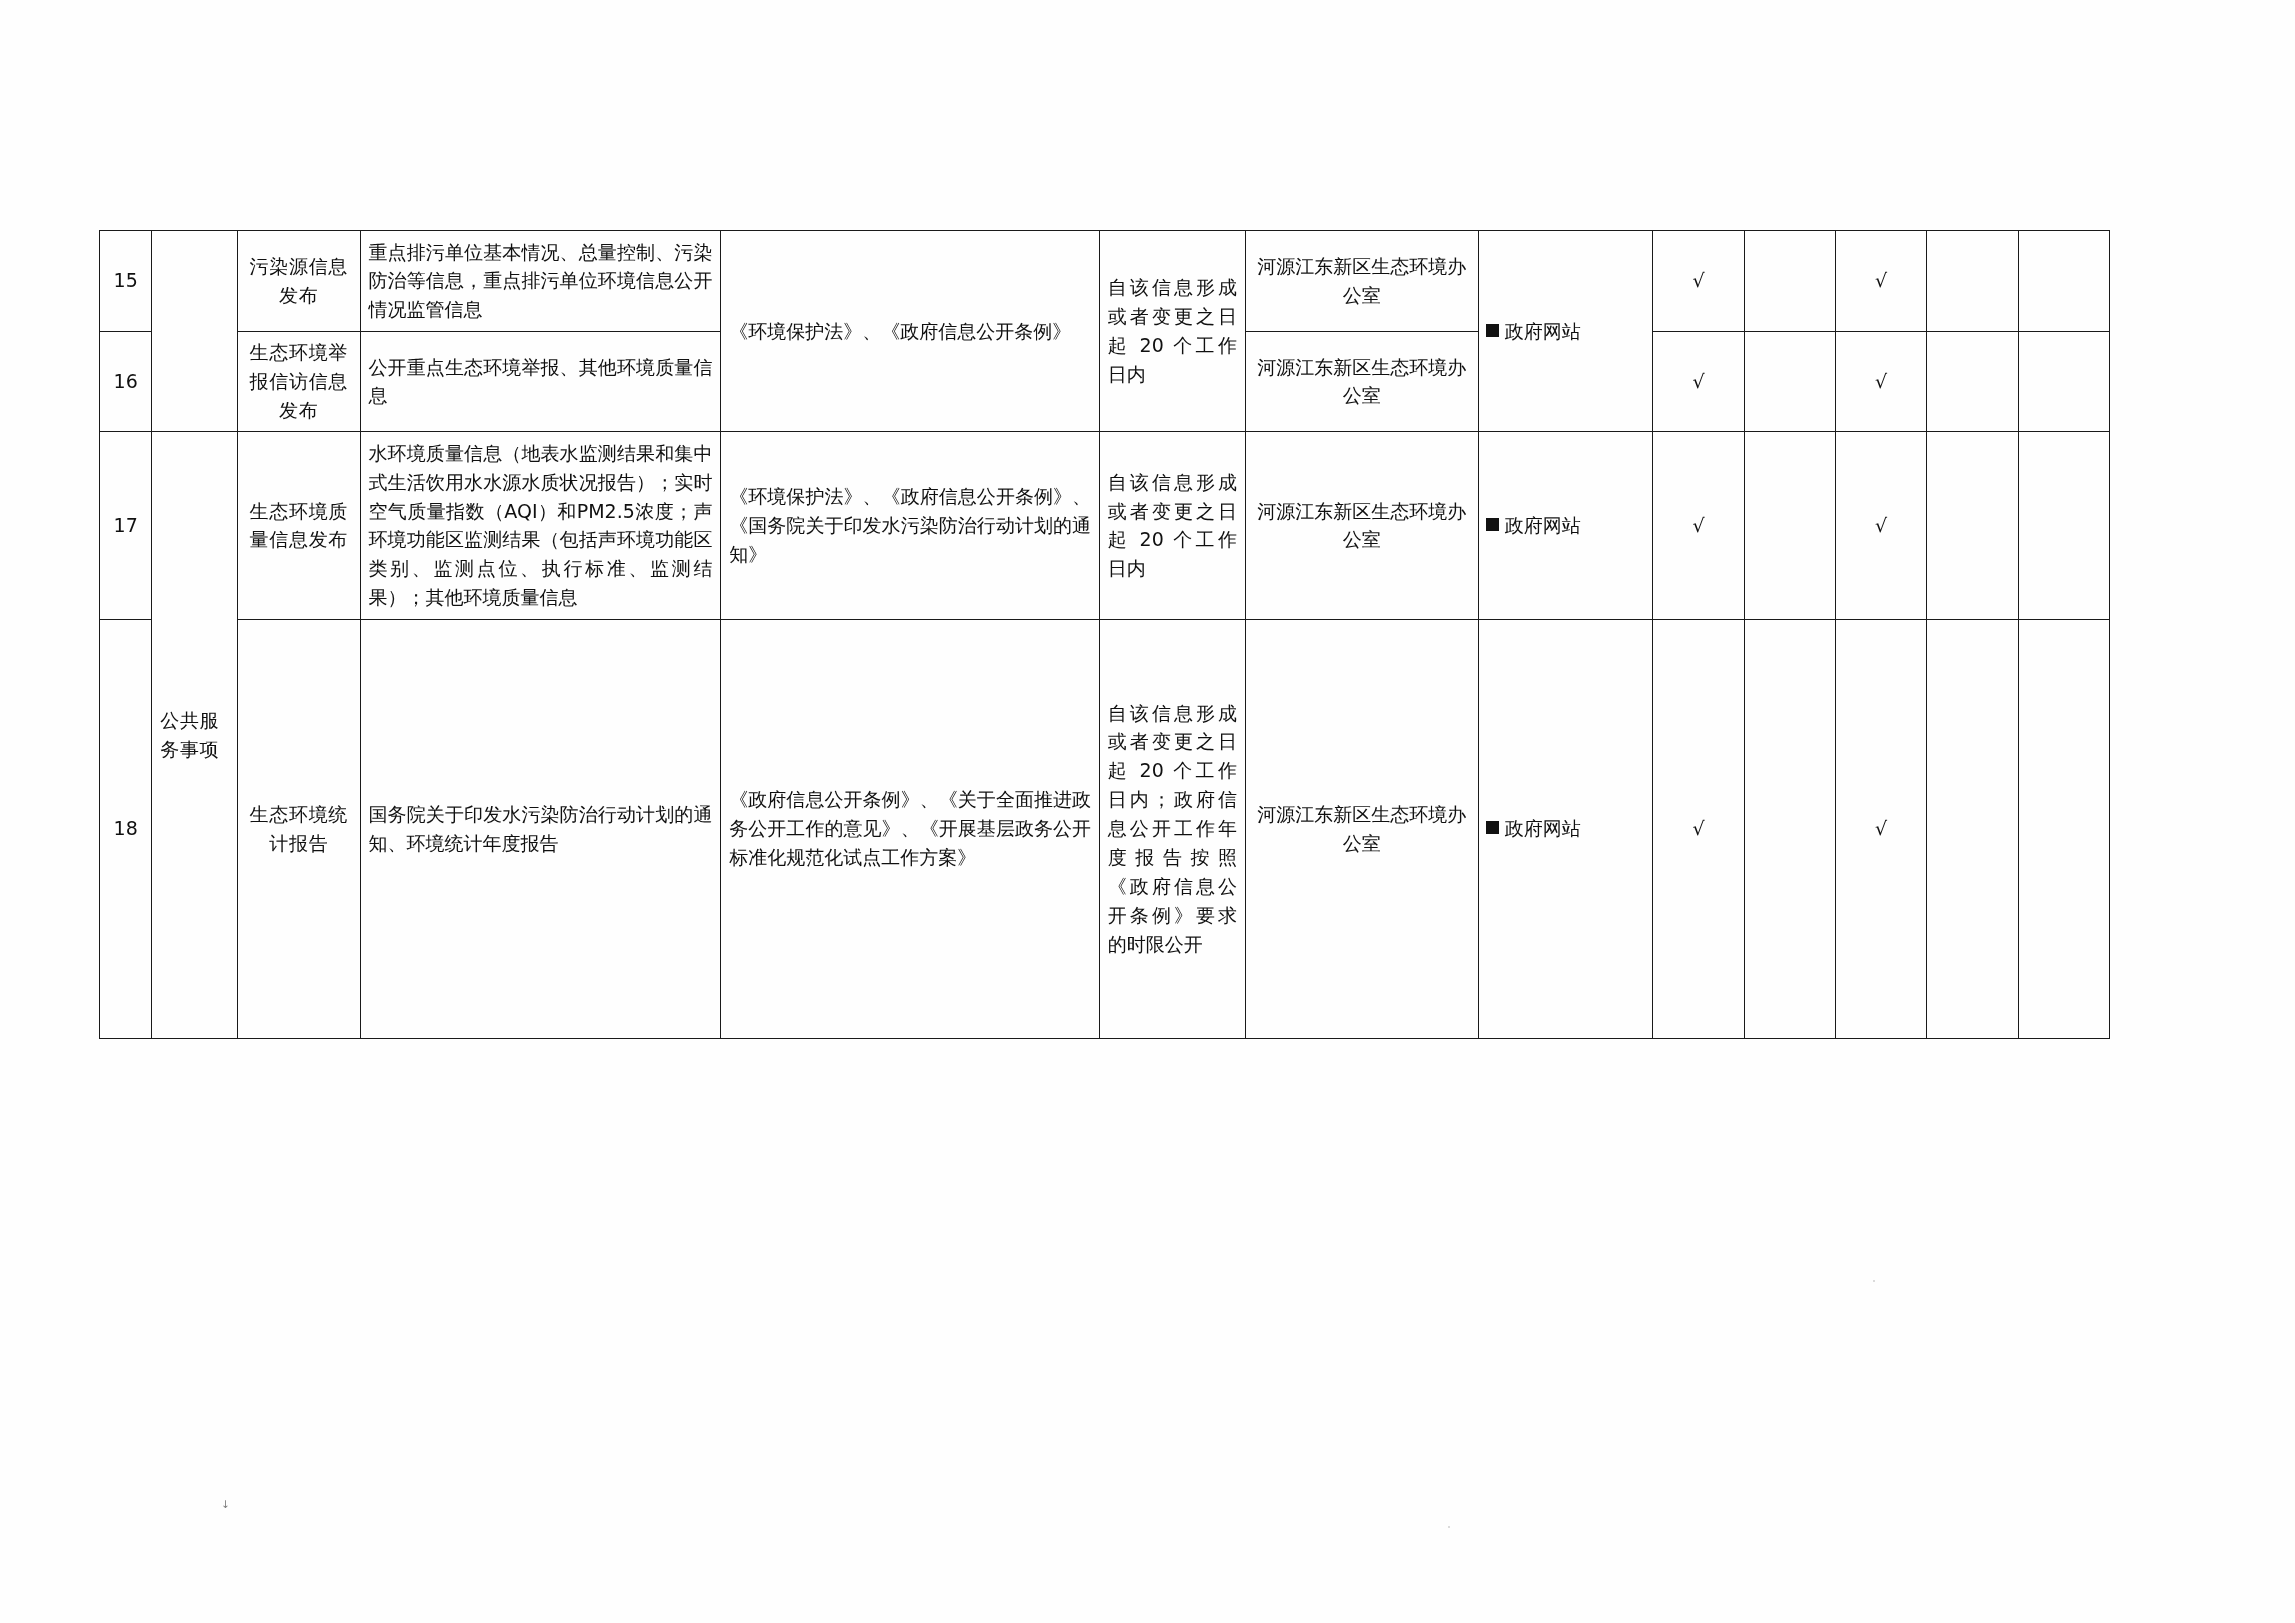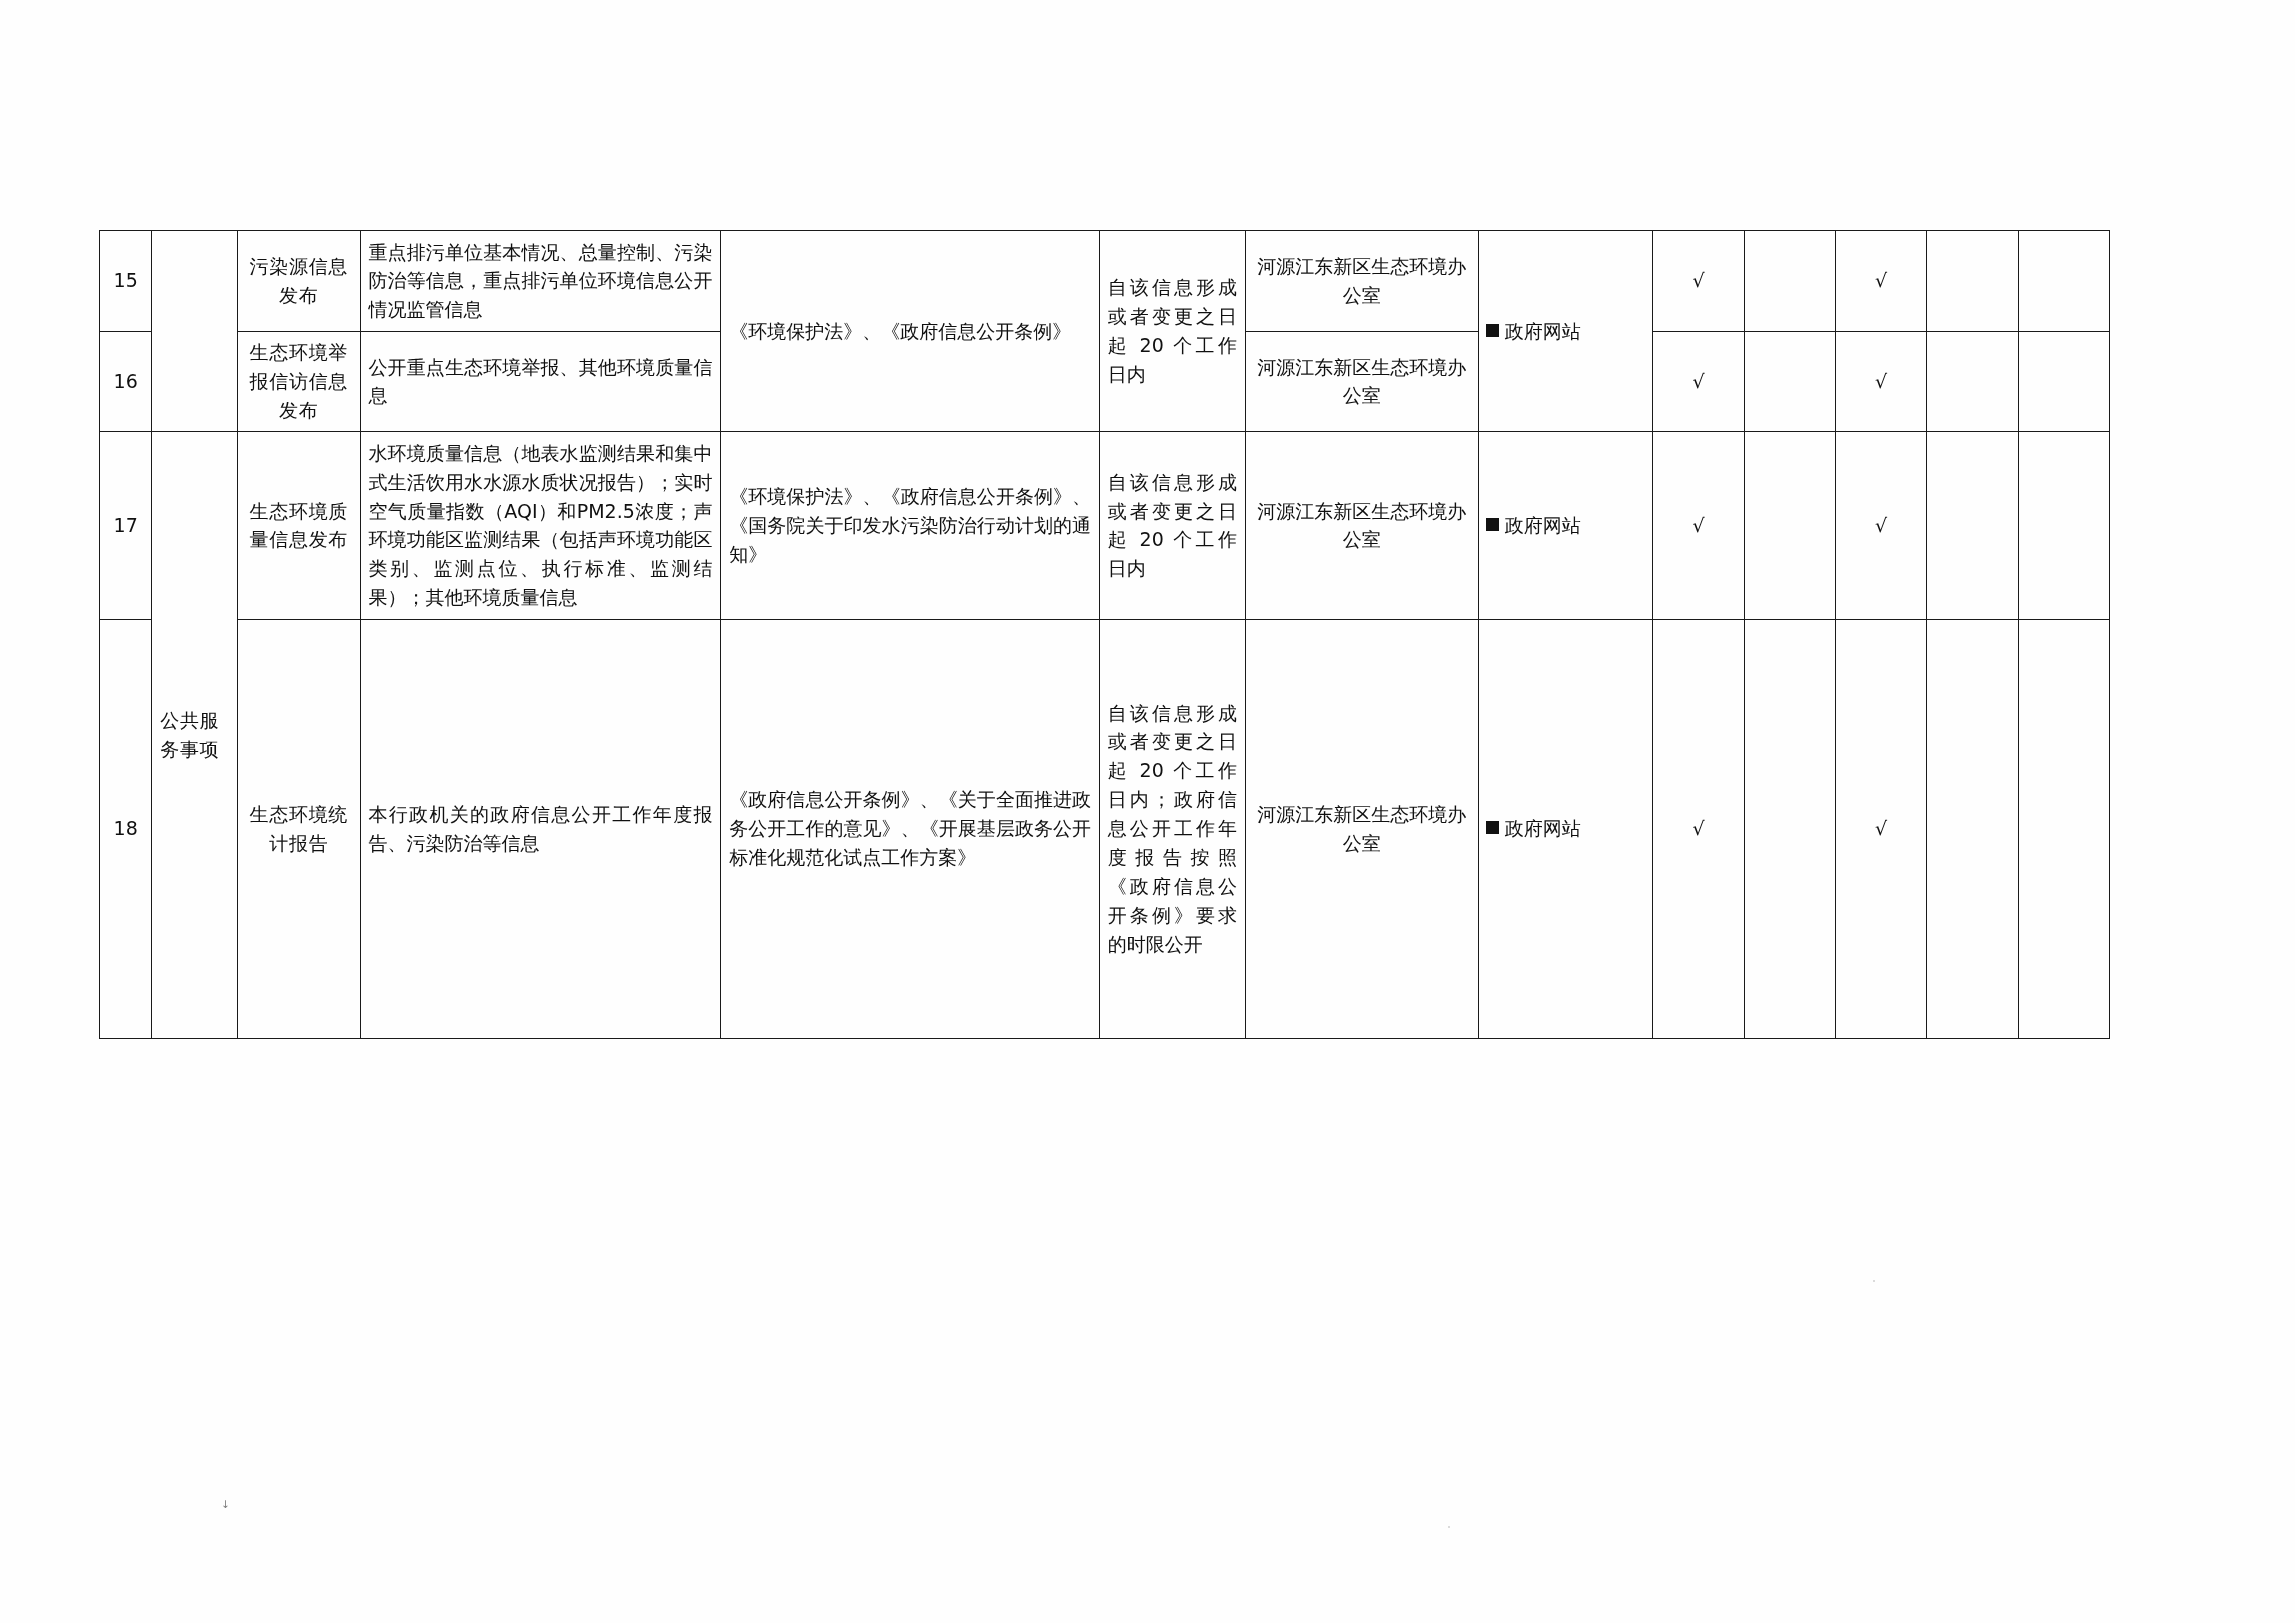--- a/index.html
+++ b/index.html
@@ -161,21 +161,21 @@
         <td class="c-mark tick">√</td>
         <td class="c-mark tick"></td>
         <td class="c-mark tick">√</td>
         <td class="c-mark tick"></td>
         <td class="c-mark tick"></td>
       </tr>
 
       <tr style="height:419px;">
         <td class="c-idx">18</td>
         <td class="c-name name-cell">生态环境统计报告</td>
-        <td class="c-desc justify-block">本行政机关的政府信息公开工作年度报告、污染防治等信息</td>
+        <td class="c-desc justify-block">国务院关于印发水污染防治行动计划的通知、环境统计年度报告</td>
         <td class="c-basis justify-block">《政府信息公开条例》、《关于全面推进政务公开工作的意见》、《开展基层政务公开标准化规范化试点工作方案》</td>
         <td class="c-time">自该信息形成或者变更之日起 20 个工作日内；政府信息公开工作年度报告按照《政府信息公开条例》要求的时限公开</td>
         <td class="c-org org-cell">河源江东新区生态环境办公室</td>
         <td class="c-chan">
           <span class="chan"><span class="sq"></span><span>政府网站</span></span>
         </td>
         <td class="c-mark tick">√</td>
         <td class="c-mark tick"></td>
         <td class="c-mark tick">√</td>
         <td class="c-mark tick"></td>

